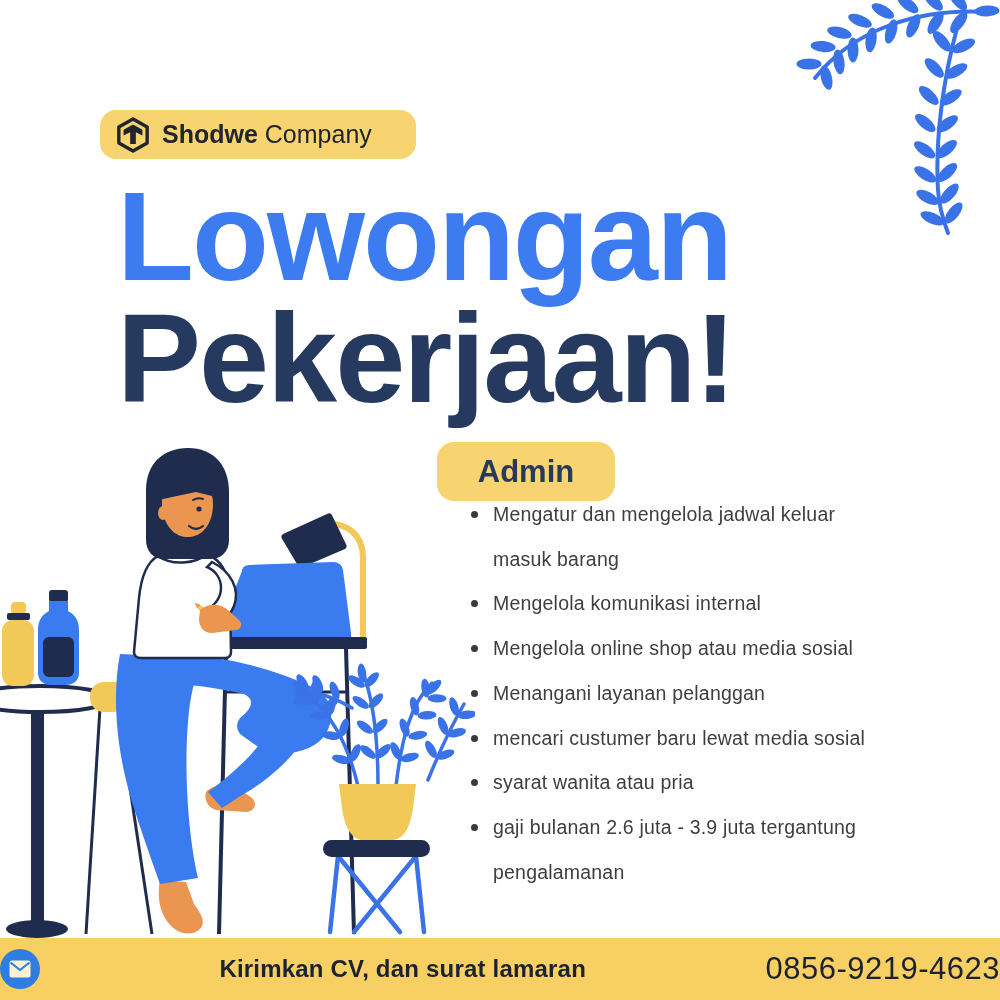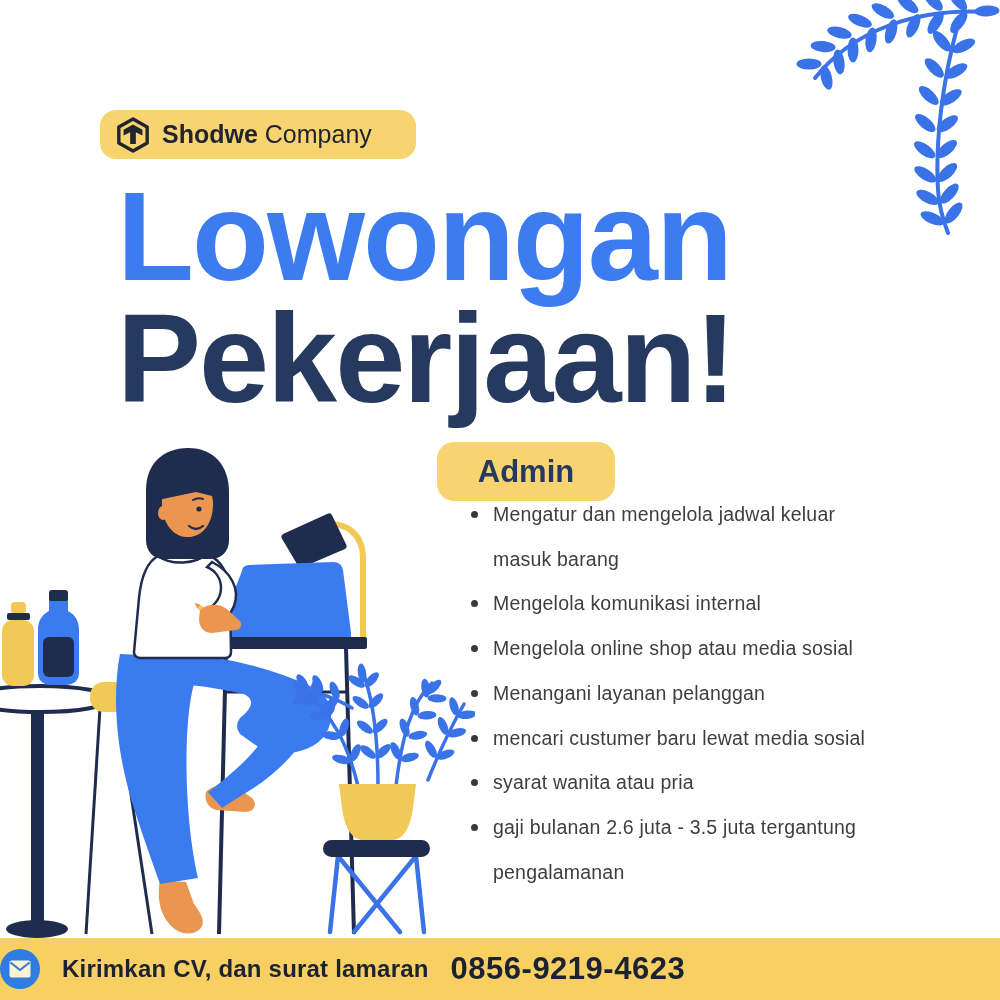--- a/index.html
+++ b/index.html
@@ -36,28 +36,28 @@
     font-size:19.5px; line-height:44.7px; color:#3e3e3e;
     white-space:pre-line; letter-spacing:0.2px;
   }
   .resp-list li::before {
     content:""; position:absolute; left:3px; top:19px;
     width:7px; height:7px; border-radius:50%; background:#3a3a3a;
   }
   
   .footer-bar {
     position:absolute; left:0; bottom:0; width:1000px; height:62px;
-    background:#f7cf63; display:flex; align-items:center; justify-content:flex-start; gap:22px;
+    background:#f7cf63; display:flex; align-items:center; justify-content:space-between; gap:22px;
   }
   .footer-bar .env-circle {
     width:40px; height:40px; border-radius:50%; background:#2f7de1;
     display:flex; align-items:center; justify-content:center; flex:0 0 auto;
   }
   .footer-bar .cta { font-size:24px; font-weight:700; color:#1b2232; letter-spacing:0.2px; }
-  .footer-bar .phone { font-size:31px; font-weight:700; color:#1b2232; letter-spacing:0.5px; }
+  .footer-bar .phone { font-size:31px; font-weight:400; color:#1b2232; letter-spacing:0.5px; }
   
   .deco-topright { position:absolute; right:0; top:0; }
   .illustration { position:absolute; left:0; top:440px; }
 </style>
 </head>
 <body>
 
 <div class="poster">
 
   <svg class="deco-topright" width="215" height="235" viewBox="0 0 215 235">
@@ -110,21 +110,21 @@
   </div>
 
   <ul class="resp-list">
     <li>Mengatur dan mengelola jadwal keluar
 masuk barang</li>
     <li>Mengelola komunikasi internal</li>
     <li>Mengelola online shop atau media sosial</li>
     <li>Menangani layanan pelanggan</li>
     <li>mencari custumer baru lewat media sosial</li>
     <li>syarat wanita atau pria</li>
-    <li>gaji bulanan 2.6 juta - 3.5 juta tergantung
+    <li>gaji bulanan 2.6 juta - 3.9 juta tergantung
 pengalamanan</li>
   </ul>
 
   <svg class="illustration" width="475" height="500" viewBox="0 0 475 500">
     <defs>
       <g id="pairP" fill="#3a72e8">
         <ellipse cx="10" cy="0" rx="9.5" ry="4.2" transform="rotate(-50)"></ellipse>
         <ellipse cx="10" cy="0" rx="9.5" ry="4.2" transform="rotate(50)"></ellipse>
       </g>
     </defs>

